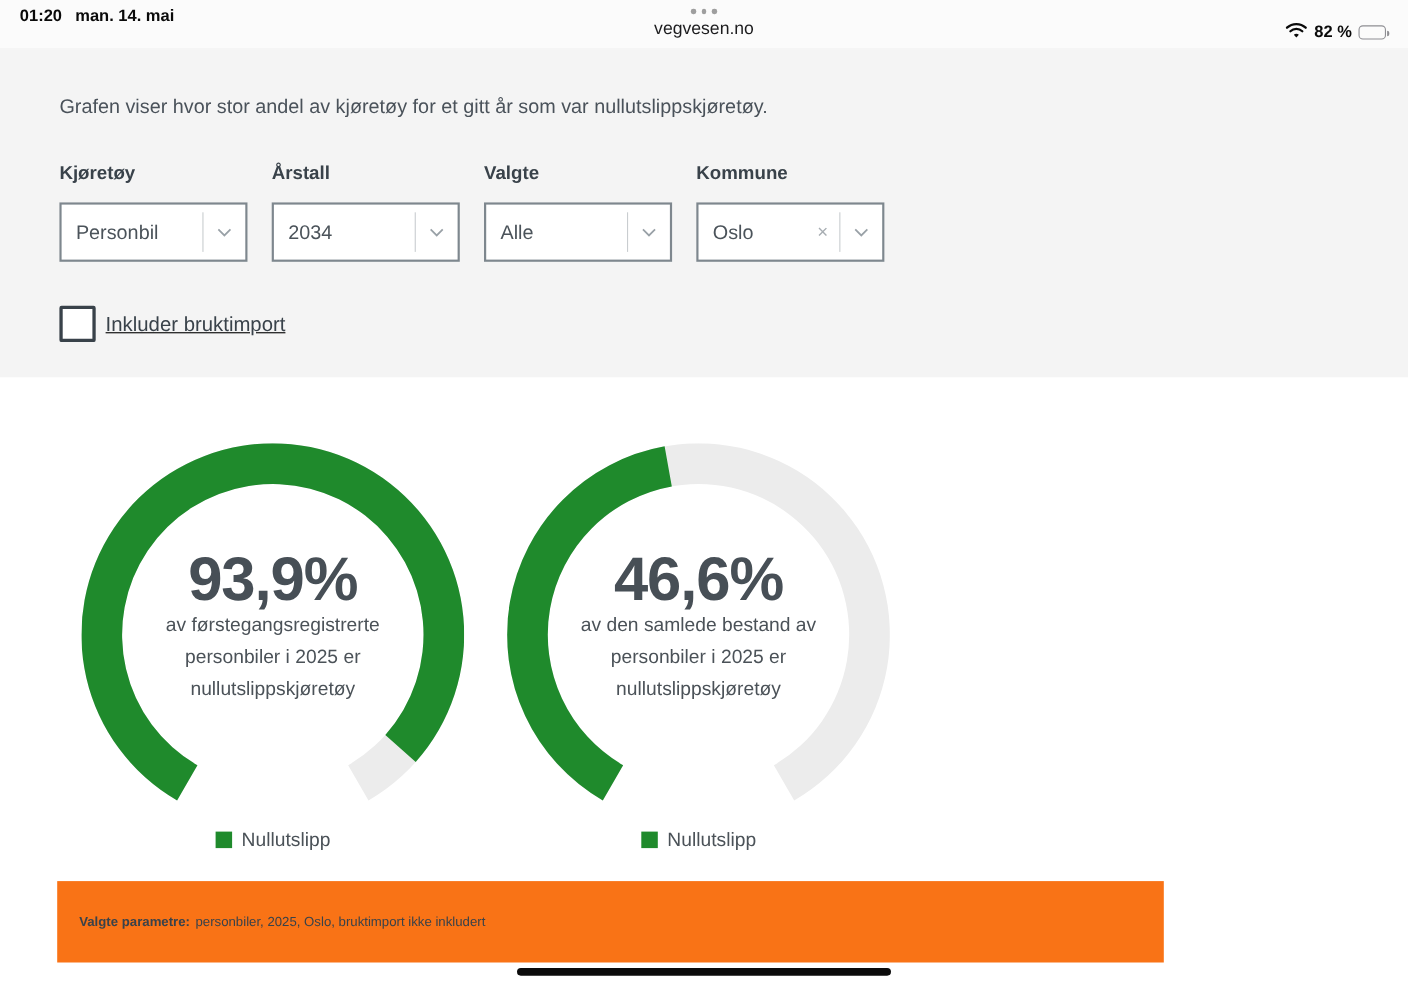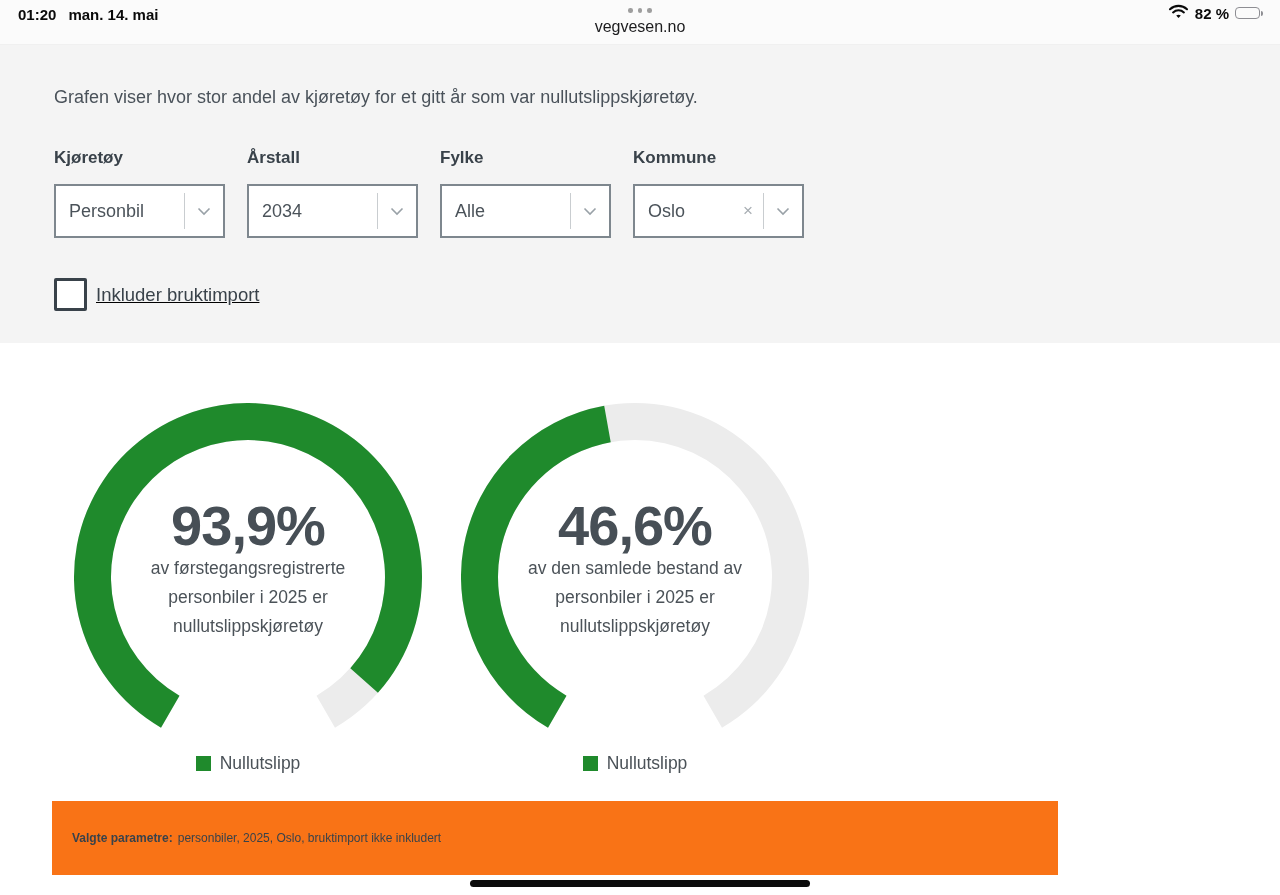--- a/index.html
+++ b/index.html
@@ -10,21 +10,21 @@
   .statusbar { height:45px; background:#fbfbfb; display:grid;
                grid-template-columns:1fr auto 1fr; align-items:start;
                border-bottom:1px solid #f0f0f0; }
   .sb-left { padding:6px 0 0 18px; font-size:15px; font-weight:600; color:#0a0a0a;
              display:flex; gap:12px; }
   .sb-center { text-align:center; padding-top:8px; }
   .dots { display:flex; gap:5px; justify-content:center; }
   .dots i { width:4.5px; height:4.5px; border-radius:50%; background:#9e9e9e; }
   .site { font-size:16px; color:#1c1c1e; margin-top:5px; }
   .sb-right { display:flex; justify-content:flex-end; align-items:center;
-              gap:6px; padding:4px 20px 0 0; font-size:15px; font-weight:600; color:#0a0a0a; }
+              gap:6px; padding:20px 20px 0 0; font-size:15px; font-weight:600; color:#0a0a0a; }
   .batt { width:25px; height:12.5px; border:1px solid #8e8e93; border-radius:4px;
           padding:1.5px; position:relative; }
   .batt .fill { height:100%; background:#000; border-radius:2px; }
   .batt .nub { position:absolute; right:-4px; top:3.5px; width:2.5px; height:5px;
                background:#8e8e93; border-radius:0 2px 2px 0; }
 
   
   .filterband { height:298px; background:#f4f4f4; padding:42px 54px 0 54px; }
   .description { font-size:18px; color:#4a525a; }
   .fields { display:flex; gap:22px; margin-top:40px; }
@@ -120,21 +120,21 @@
         <span class="val">2034</span>
         <span class="divider"></span>
         <span class="chev">
           <svg width="14" height="9" viewBox="0 0 14 9">
               <path d="M1.5 1.5 L7 7 L12.5 1.5" stroke="#99a1a7" stroke-width="1.6" fill="none"></path>
             </svg>
         </span>
       </div>
     </div>
     <div>
-      <span class="field-label">Fylke</span>
+      <span class="field-label">Valgte</span>
       <div class="selectbox">
         <span class="val">Alle</span>
         <span class="divider"></span>
         <span class="chev">
           <svg width="14" height="9" viewBox="0 0 14 9">
               <path d="M1.5 1.5 L7 7 L12.5 1.5" stroke="#99a1a7" stroke-width="1.6" fill="none"></path>
             </svg>
         </span>
       </div>
     </div>

